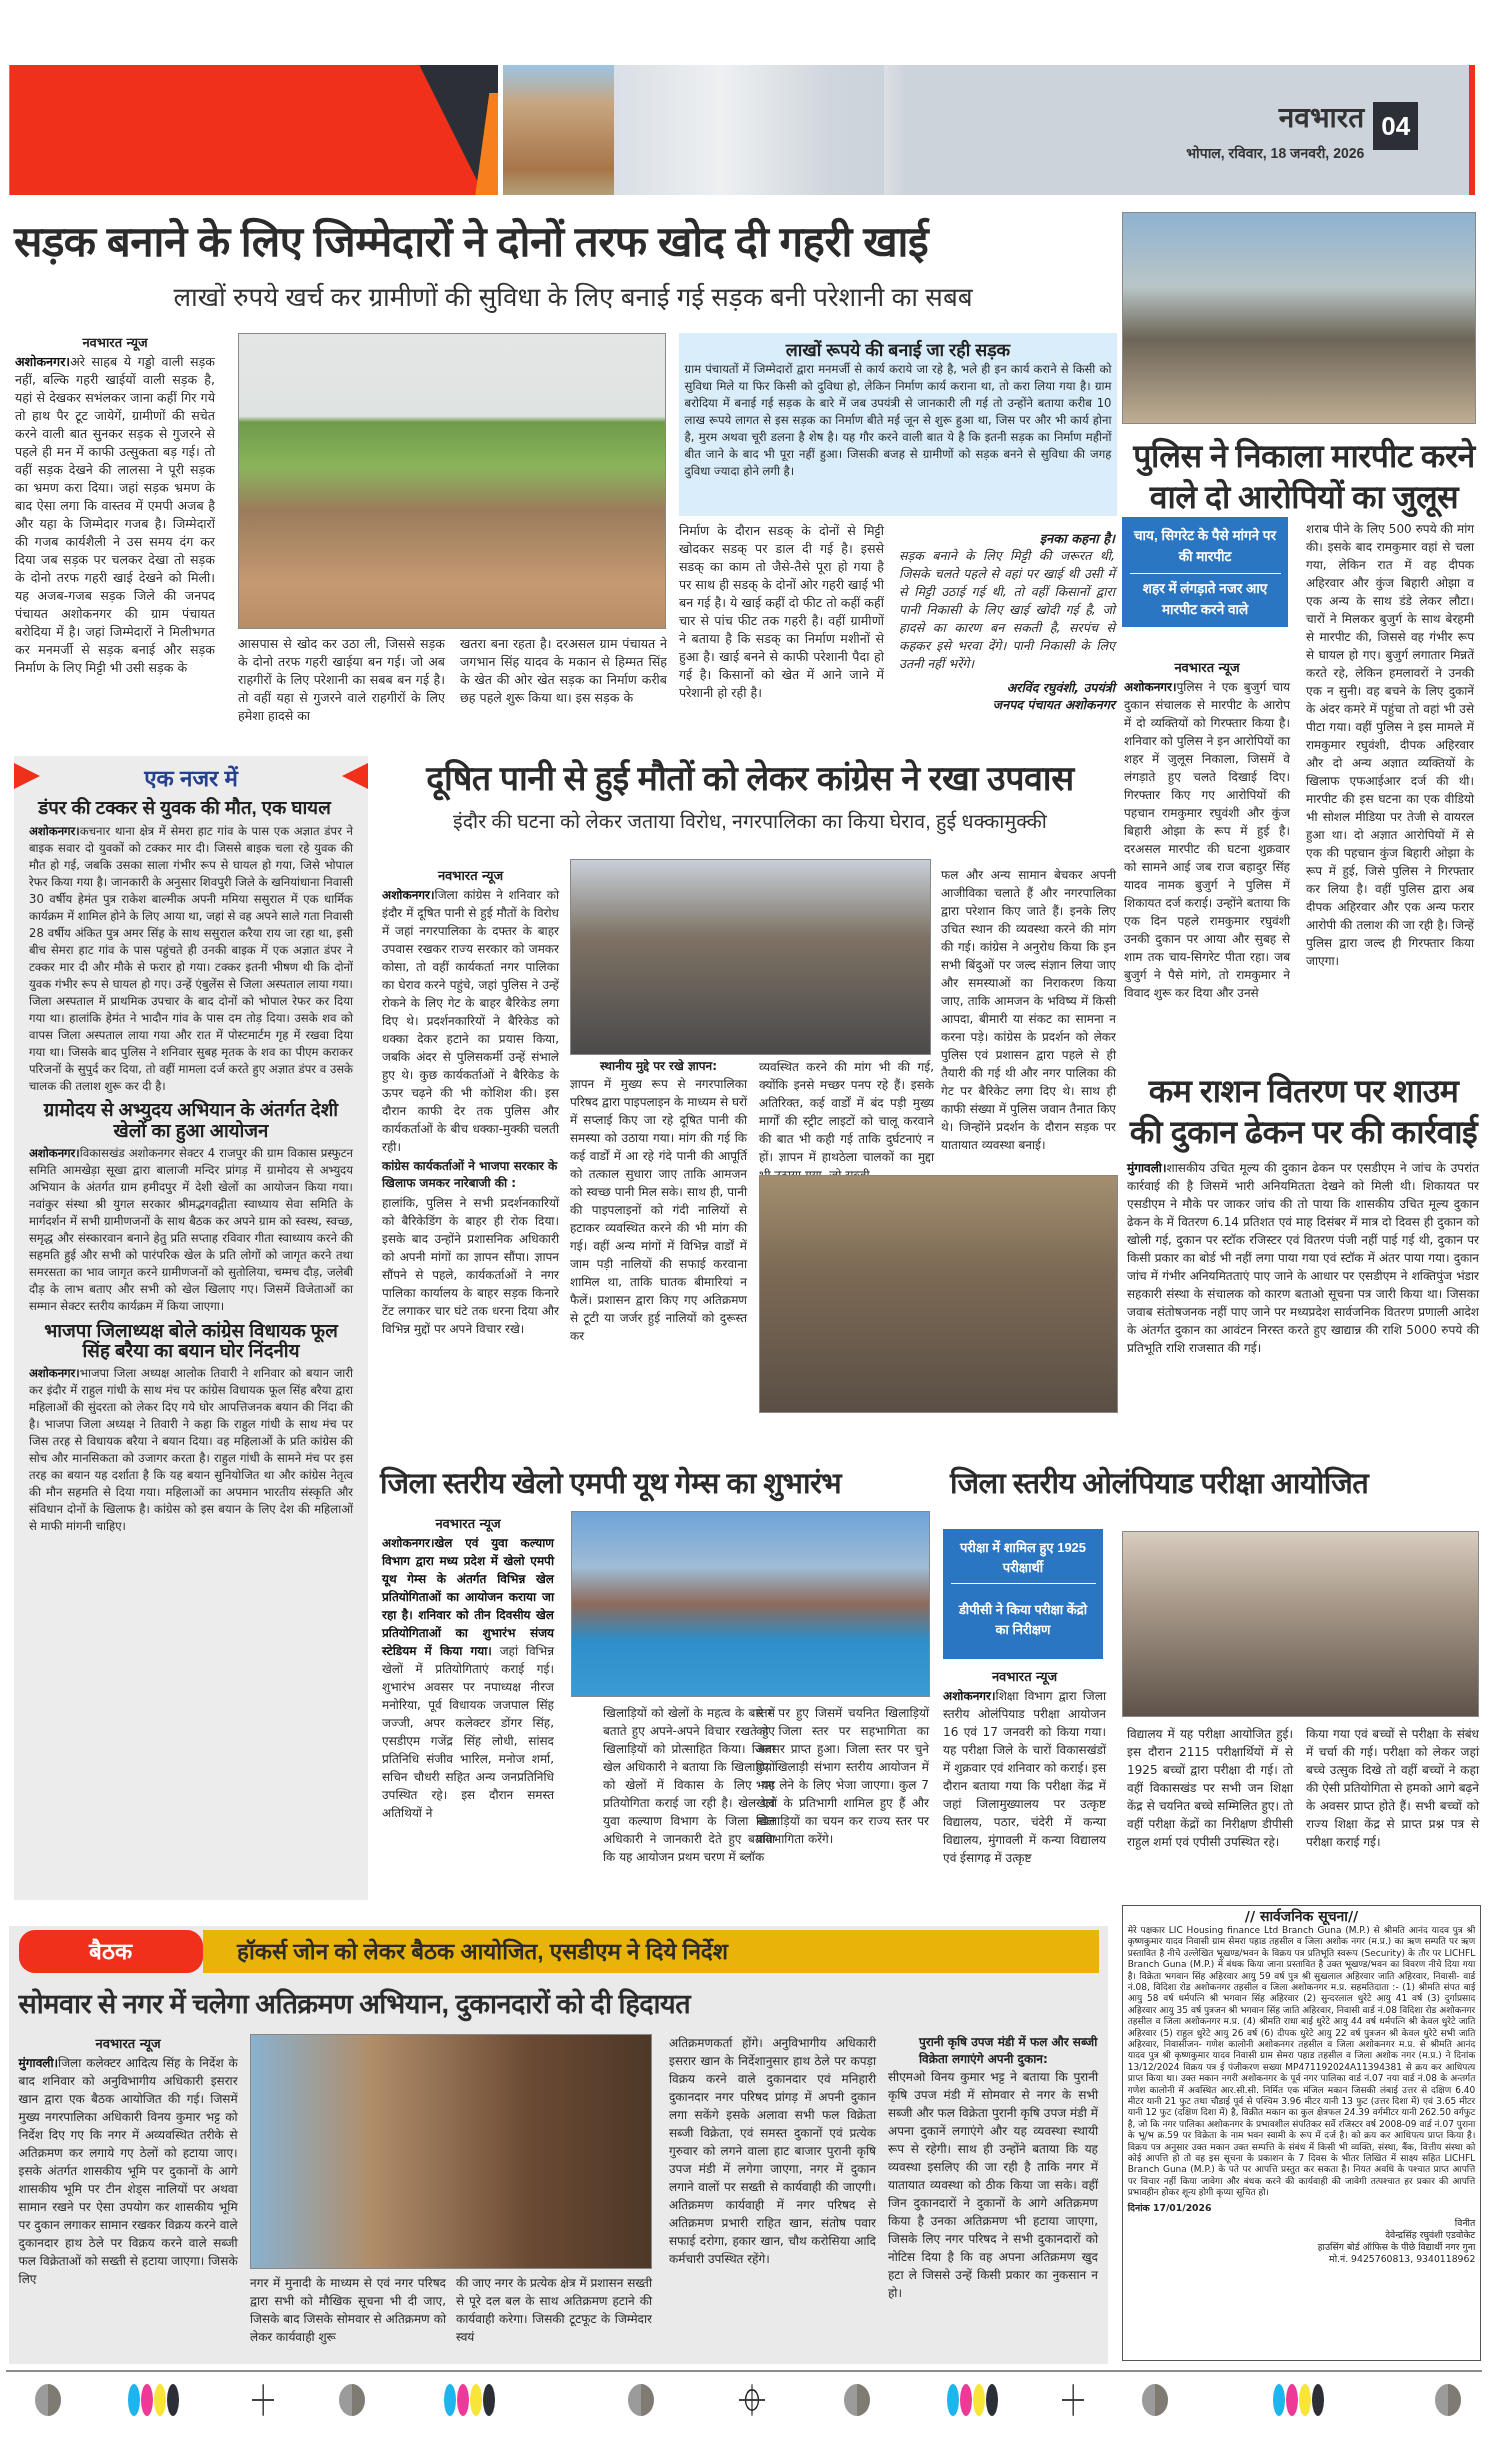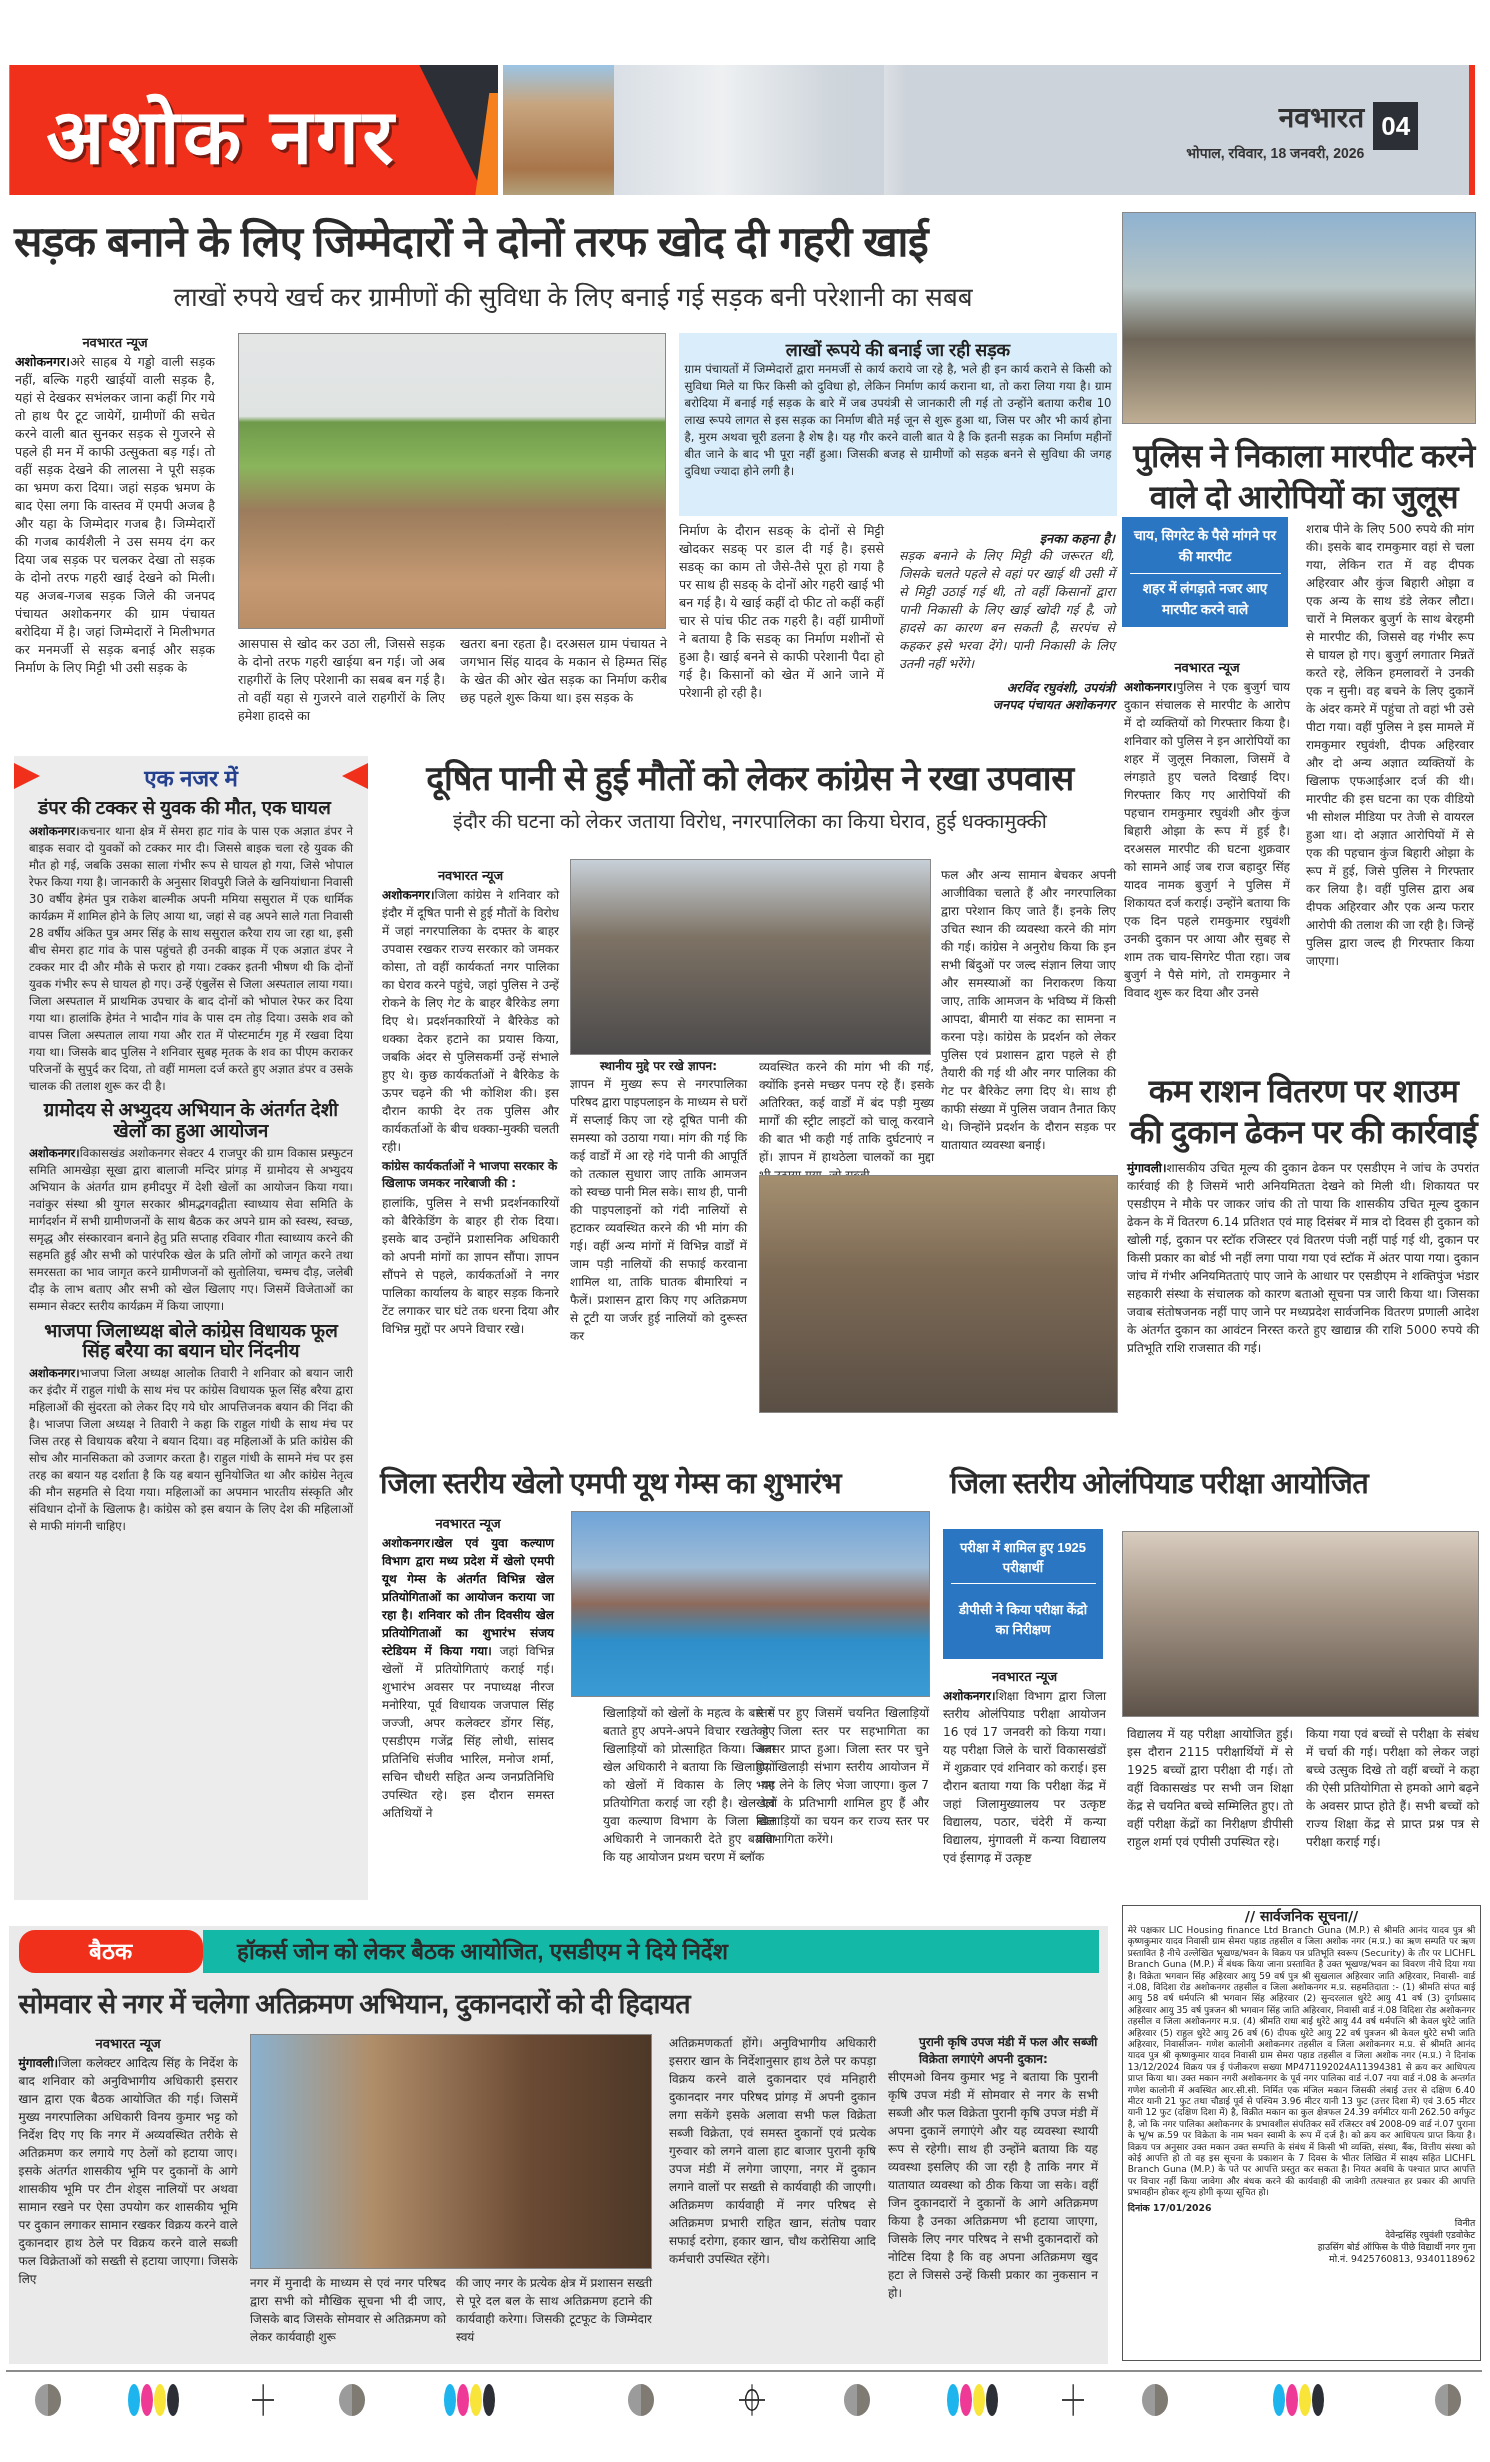--- a/index.html
+++ b/index.html
@@ -13,21 +13,20 @@
   .caption-box { background: #2a76c2; color: #fff; text-align: center; font-weight: bold; font-family: "Liberation Sans", sans-serif; }
   .grey-panel { background: #ececec; }
 </style>
 </head>
 <body>
 
 <div class="abs" style="left:9.3px;top:65px;width:1471px;height:130px;">
   <div class="abs" style="left:0;top:0;width:480px;height:130px;background:#f0301a;clip-path:polygon(0 0,414px 0,480px 130px,0 130px);"></div>
   <div class="abs" style="left:410px;top:0;width:79px;height:130px;background:#2d2f36;clip-path:polygon(0 0,79px 0,79px 28px,65px 130px);"></div>
   <div class="abs" style="left:466px;top:28px;width:23px;height:102px;background:#f7801e;clip-path:polygon(14px 0,23px 0,23px 102px,0 102px);"></div>
-  <div class="abs" style="left:37px;top:17px;font-family:'Liberation Sans',sans-serif;font-weight:bold;font-size:76px;color:#fff;letter-spacing:3.7px;text-shadow:2.8px 2.8px 0 #7a1a10;">अशोक नगर</div>
   <div class="abs" style="left:494px;top:0;width:112px;height:130px;background:linear-gradient(180deg,#9cc4e4 0%,#c7a57f 30%,#a8754a 80%,#b2a07a 100%);"></div>
   <div class="abs" style="left:605px;top:0;width:270px;height:130px;background:linear-gradient(90deg,#d9dfe5 0%,#eef0f2 40%,#cfd6dc 80%,#cdd3da 100%);"></div>
   <div class="abs" style="left:820px;top:0;width:643px;height:130px;background:linear-gradient(90deg,rgba(205,211,218,0) 0%,#cdd3da 12%,#cdd3da 100%);"></div>
   <div class="abs" style="left:1201px;top:32px;width:154px;text-align:right;font-family:'Liberation Sans',sans-serif;font-weight:bold;font-size:28px;color:#333;">नवभारत</div>
   <div class="abs" style="left:1099px;top:78px;width:256px;text-align:right;font-family:'Liberation Sans',sans-serif;font-weight:bold;font-size:14px;color:#333;">भोपाल, रविवार, 18 जनवरी, 2026</div>
   <div class="abs" style="left:1364px;top:37px;width:45px;height:48px;background:#2d2f36;color:#fff;font-family:'Liberation Sans',sans-serif;font-weight:bold;font-size:26px;text-align:center;line-height:48px;">04</div>
   <div class="abs" style="left:1460px;top:0;width:5.6px;height:130px;background:#f0301a;"></div>
 </div>
 
 <div class="abs hl-xl" style="left:14px;top:218px;width:1099px;font-size:42px;line-height:48px;white-space:nowrap;">सड़क बनाने के लिए जिम्मेदारों ने दोनों तरफ खोद दी गहरी खाई</div>
@@ -124,21 +123,21 @@
 <div class="abs" style="left:943px;top:1667px;width:163px;">
   <div class="byline">नवभारत न्यूज</div>
   <div class="body-text" style="font-size:12px;"><b>अशोकनगर।</b><span>शिक्षा विभाग द्वारा जिला स्तरीय ओलंपियाड परीक्षा आयोजन 16 एवं 17 जनवरी को किया गया। यह परीक्षा जिले के चारों विकासखंडों में शुक्रवार एवं शनिवार को कराई। इस दौरान बताया गया कि परीक्षा केंद्र में जहां जिलामुख्यालय पर उत्कृष्ट विद्यालय, पठार, चंदेरी में कन्या विद्यालय, मुंगावली में कन्या विद्यालय एवं ईसागढ़ में उत्कृष्ट</span></div>
 </div>
 <div class="abs photo" style="left:1122px;top:1531px;width:357px;height:186px;background:linear-gradient(180deg,#d8ccbe 0%,#a69788 40%,#5e5349 100%);"></div>
 <div class="abs body-text" style="left:1127px;top:1725px;width:166px;font-size:12px;">विद्यालय में यह परीक्षा आयोजित हुई। इस दौरान 2115 परीक्षार्थियों में से 1925 बच्चों द्वारा परीक्षा दी गई। तो वहीं विकासखंड पर सभी जन शिक्षा केंद्र से चयनित बच्चे सम्मिलित हुए। तो वहीं परीक्षा केंद्रों का निरीक्षण डीपीसी राहुल शर्मा एवं एपीसी उपस्थित रहे।</div>
 <div class="abs body-text" style="left:1306px;top:1725px;width:173px;font-size:12px;">किया गया एवं बच्चों से परीक्षा के संबंध में चर्चा की गई। परीक्षा को लेकर जहां बच्चे उत्सुक दिखे तो वहीं बच्चों ने कहा की ऐसी प्रतियोगिता से हमको आगे बढ़ने के अवसर प्राप्त होते हैं। सभी बच्चों को राज्य शिक्षा केंद्र से प्राप्त प्रश्न पत्र से परीक्षा कराई गई।</div>
 
 <div class="abs" style="left:9.3px;top:1926px;width:1099px;height:438px;background:#eaeaea;"></div>
 <div class="abs" style="left:18.6px;top:1930px;width:184px;height:43px;background:#f0301a;color:#fff;font-family:'Liberation Sans',sans-serif;font-weight:bold;font-size:22.4px;line-height:43px;text-align:center;border-radius:16px;">बैठक</div>
-<div class="abs" style="left:203px;top:1930px;width:896px;height:43px;background:#14b8a6;color:#2b2b2b;font-family:'Liberation Sans',sans-serif;font-weight:bold;font-size:22.4px;line-height:43px;padding-left:34px;">हॉकर्स जोन को लेकर बैठक आयोजित, एसडीएम ने दिये निर्देश</div>
+<div class="abs" style="left:203px;top:1930px;width:896px;height:43px;background:#eab308;color:#2b2b2b;font-family:'Liberation Sans',sans-serif;font-weight:bold;font-size:22.4px;line-height:43px;padding-left:34px;">हॉकर्स जोन को लेकर बैठक आयोजित, एसडीएम ने दिये निर्देश</div>
 <div class="abs hl-xl" style="left:18.6px;top:1982px;width:1080px;font-size:27px;line-height:45px;text-align:left;white-space:nowrap;">सोमवार से नगर में चलेगा अतिक्रमण अभियान, दुकानदारों को दी हिदायत</div>
 <div class="abs" style="left:18.6px;top:2034px;width:219px;">
   <div class="byline">नवभारत न्यूज</div>
   <div class="body-text" style="font-size:12px;"><b>मुंगावली।</b><span>जिला कलेक्टर आदित्य सिंह के निर्देश के बाद शनिवार को अनुविभागीय अधिकारी इसरार खान द्वारा एक बैठक आयोजित की गई। जिसमें मुख्य नगरपालिका अधिकारी विनय कुमार भट्ट को निर्देश दिए गए कि नगर में अव्यवस्थित तरीके से अतिक्रमण कर लगाये गए ठेलों को हटाया जाए। इसके अंतर्गत शासकीय भूमि पर दुकानों के आगे शासकीय भूमि पर टीन शेड्स नालियों पर अथवा सामान रखने पर ऐसा उपयोग कर शासकीय भूमि पर दुकान लगाकर सामान रखकर विक्रय करने वाले दुकानदार हाथ ठेले पर विक्रय करने वाले सब्जी फल विक्रेताओं को सख्ती से हटाया जाएगा। जिसके लिए</span></div>
 </div>
 <div class="abs photo" style="left:250px;top:2034px;width:402px;height:235px;background:linear-gradient(90deg,#8ab1cf 0%,#b08e6a 30%,#6b4a34 70%,#4d3827 100%);"></div>
 <div class="abs body-text" style="left:250px;top:2274px;width:196px;font-size:12px;">नगर में मुनादी के माध्यम से एवं नगर परिषद द्वारा सभी को मौखिक सूचना भी दी जाए, जिसके बाद जिसके सोमवार से अतिक्रमण को लेकर कार्यवाही शुरू</div>
 <div class="abs body-text" style="left:456px;top:2274px;width:196px;font-size:12px;">की जाए नगर के प्रत्येक क्षेत्र में प्रशासन सख्ती से पूरे दल बल के साथ अतिक्रमण हटाने की कार्यवाही करेगा। जिसकी टूटफूट के जिम्मेदार स्वयं</div>
 <div class="abs body-text" style="left:669px;top:2034px;width:207px;font-size:12px;">अतिक्रमणकर्ता होंगे। अनुविभागीय अधिकारी इसरार खान के निर्देशानुसार हाथ ठेले पर कपड़ा विक्रय करने वाले दुकानदार एवं मनिहारी दुकानदार नगर परिषद प्रांगड़ में अपनी दुकान लगा सकेंगे इसके अलावा सभी फल विक्रेता सब्जी विक्रेता, एवं समस्त दुकानों एवं प्रत्येक गुरुवार को लगने वाला हाट बाजार पुरानी कृषि उपज मंडी में लगेगा जाएगा, नगर में दुकान लगाने वालों पर सख्ती से कार्यवाही की जाएगी। अतिक्रमण कार्यवाही में नगर परिषद से अतिक्रमण प्रभारी राहित खान, संतोष पवार सफाई दरोगा, हकार खान, चौथ करोसिया आदि कर्मचारी उपस्थित रहेंगे।</div>
 <div class="abs" style="left:888px;top:2034px;width:210px;">

